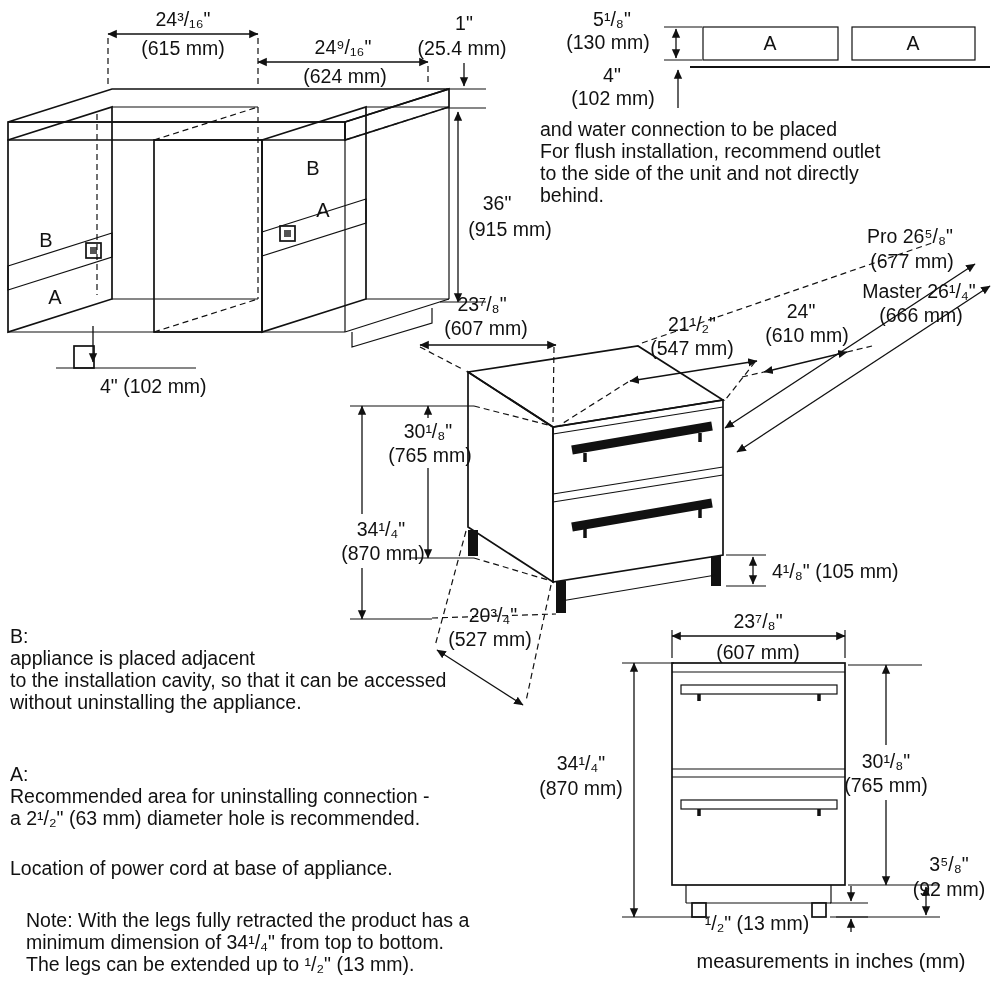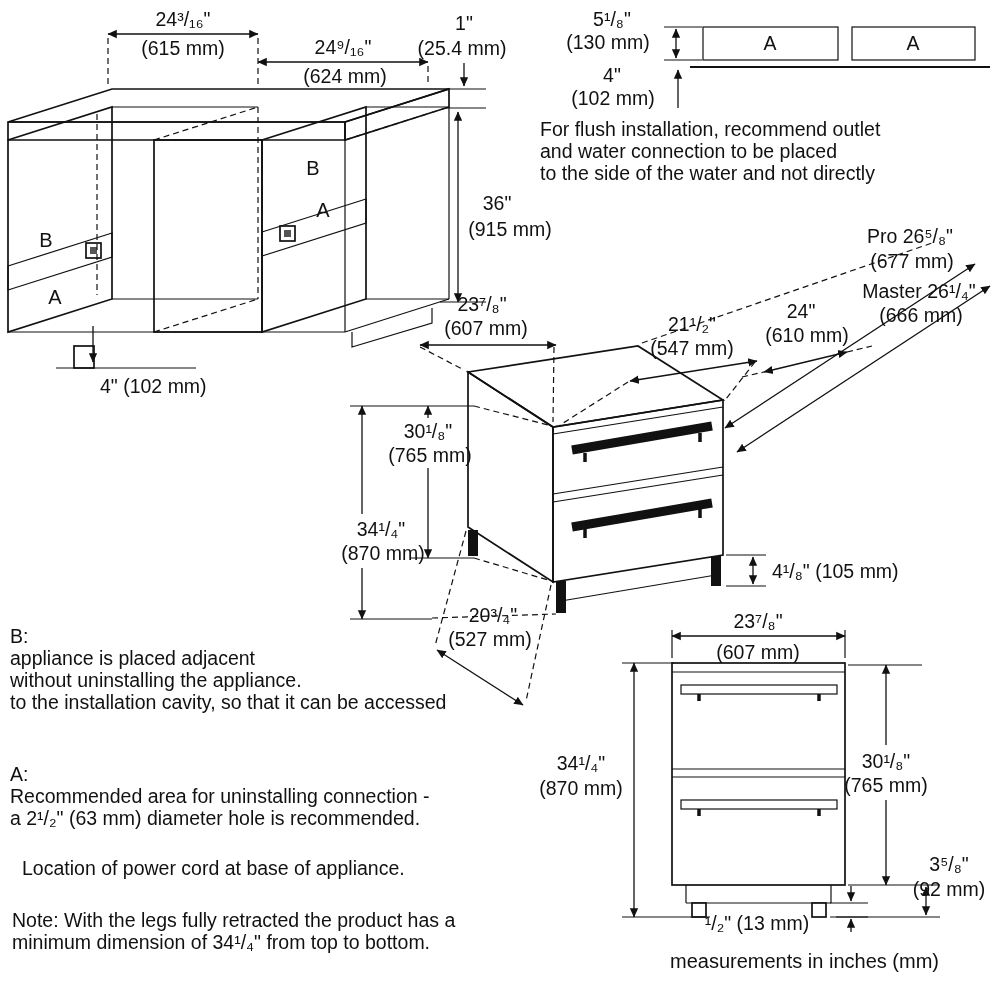--- a/index.html
+++ b/index.html
@@ -11,21 +11,21 @@
   .s{stroke:#111;stroke-width:1.7;fill:none;stroke-linejoin:miter}
   .sf{stroke:#111;stroke-width:1.7;fill:#fff}
   .thin{stroke:#111;stroke-width:1.2;fill:none}
   .dash{stroke:#111;stroke-width:1.2;fill:none;stroke-dasharray:6 4}
   .dim{stroke:#111;stroke-width:1.3;fill:none}
   .tick{stroke:#111;stroke-width:1.2;fill:none}
   .bar{stroke:#111;stroke-width:9;fill:none}
   .post{stroke:#111;stroke-width:3.5;fill:none}
   .leg{stroke:#111;stroke-width:10;fill:none}
   .note{position:absolute;font-size:19.5px;line-height:22px;white-space:nowrap}
-  .footer{position:absolute;left:670px;top:950px;width:322px;text-align:left;font-size:20px}
+  .footer{position:absolute;left:670px;top:950px;width:322px;text-align:center;font-size:20px}
 </style>
 </head>
 <body>
 
 <div class="page">
 
 <svg width="1000" height="1000" viewBox="0 0 1000 1000">
   <defs>
     <marker id="ah" viewBox="0 0 10 10" refX="8.5" refY="5" markerWidth="8" markerHeight="8" orient="auto-start-reverse">
       <path d="M0,1 L9,5 L0,9 Z" fill="#111"></path>
@@ -263,40 +263,42 @@
       <line class="tick" x1="830" y1="903" x2="868" y2="903"></line>
       <line class="tick" x1="830" y1="917" x2="868" y2="917"></line>
       <line class="dim" x1="851" y1="886" x2="851" y2="901" marker-end="url(#ah)"></line>
       <line class="dim" x1="851" y1="932" x2="851" y2="919" marker-end="url(#ah)"></line>
       <text x="757" y="930" text-anchor="middle">¹/₂" (13 mm)</text>
     </g>
   </g>
 </svg>
 
 <div class="note" style="left:540px;top:118px">
+  <div>and water connection to be placed</div>
   <div>For flush installation, recommend outlet</div>
-  <div>and water connection to be placed</div>
-  <div>to the side of the water and not directly</div>
+  <div>to the side of the unit and not directly</div>
+  <div>behind.</div>
 </div>
 
 <div class="note" style="left:10px;top:625px">
   <div>B:</div>
   <div>appliance is placed adjacent</div>
+  <div>to the installation cavity, so that it can be accessed</div>
   <div>without uninstalling the appliance.</div>
-  <div>to the installation cavity, so that it can be accessed</div>
 </div>
 
 <div class="note" style="left:10px;top:763px">
   <div>A:</div>
   <div>Recommended area for uninstalling connection -</div>
   <div>a 2¹/₂" (63 mm) diameter hole is recommended.</div>
 </div>
 
-<div class="note" style="left:22px;top:857px">Location of power cord at base of appliance.</div>
-
-<div class="note" style="left:12px;top:909px">
+<div class="note" style="left:10px;top:857px">Location of power cord at base of appliance.</div>
+
+<div class="note" style="left:26px;top:909px">
   <div>Note: With the legs fully retracted the product has a</div>
   <div>minimum dimension of 34¹/₄" from top to bottom.</div>
+  <div>The legs can be extended up to ¹/₂" (13 mm).</div>
 </div>
 
 <div class="footer">measurements in inches (mm)</div>
 
 </div>
 
 </body></html>

